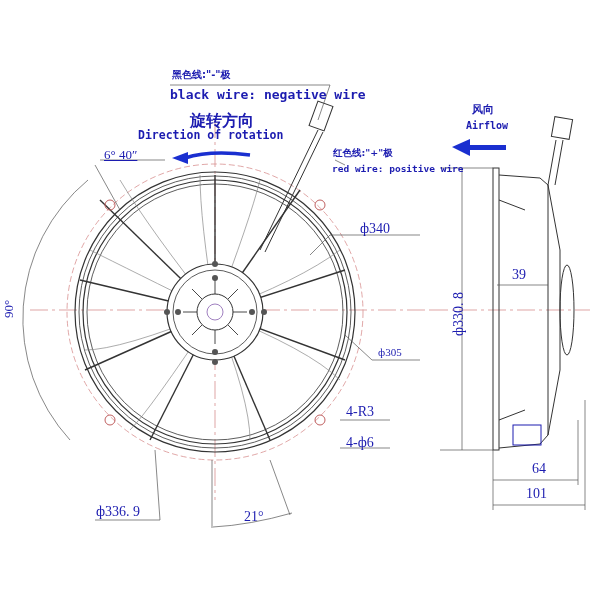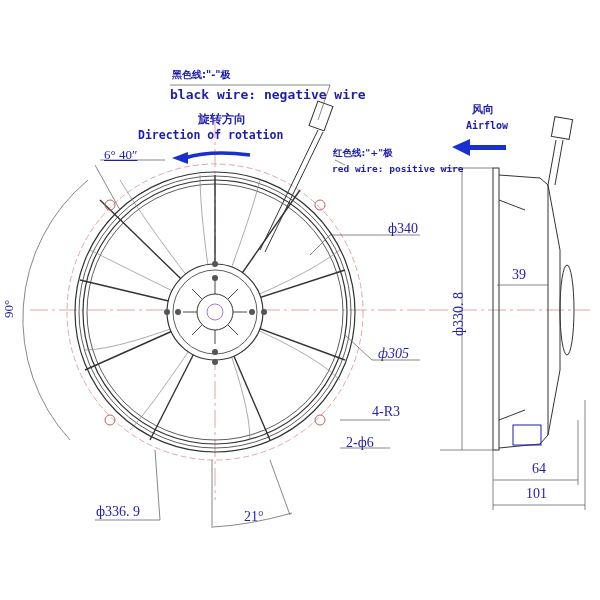--- a/index.html
+++ b/index.html
@@ -141,31 +141,31 @@
     <line x1="578" y1="420" x2="578" y2="485"></line>
     <line x1="585" y1="400" x2="585" y2="510"></line>
   </g>
 
   <rect x="468" y="145" width="38" height="5" fill="#1a2fd0"></rect>
   <polygon points="452,147 470,139 470,156" fill="#1a2fd0"></polygon>
 </svg>
 
 <div class="lbl cn" style="left:172px;top:70px;font-size:10px;">黑色线:"-"极</div>
 <div class="lbl mono" style="left:170px;top:88px;font-size:13px;">black wire: negative wire</div>
-<div class="lbl cn" style="left:198px;top:113px;font-size:12px;">旋转方向</div>
+<div class="lbl cn" style="left:190px;top:113px;font-size:16px;">旋转方向</div>
 <div class="lbl mono" style="left:138px;top:130px;font-size:11.5px;text-align:center;">Direction of rotation</div>
 <div class="lbl cn" style="left:333px;top:148px;font-size:9.5px;">红色线:"+"极</div>
 <div class="lbl mono" style="left:332px;top:164px;font-size:9.5px;text-align:right;">red wire: positive wire</div>
 <div class="lbl cn" style="left:472px;top:104px;font-size:11px;">风向</div>
 <div class="lbl mono" style="left:466px;top:121px;font-size:10px;">Airflow</div>
 
 <div class="lbl" style="left:104px;top:148px;font-size:13px;text-decoration:underline;">6° 40″</div>
 <div class="lbl" style="left:2px;top:318px;font-size:13px;transform:rotate(-90deg);transform-origin:left top;">90°</div>
-<div class="lbl" style="left:388px;top:222px;font-size:14px;">ф340</div>
-<div class="lbl" style="left:378px;top:347px;font-size:14px;font-style:italic;">ф305</div>
-<div class="lbl" style="left:346px;top:405px;font-size:14px;margin-left:26px;">4-R3</div>
-<div class="lbl" style="left:346px;top:436px;font-size:14px;">2-ф6</div>
+<div class="lbl" style="left:360px;top:222px;font-size:14px;">ф340</div>
+<div class="lbl" style="left:378px;top:347px;font-size:11px;">ф305</div>
+<div class="lbl" style="left:346px;top:405px;font-size:14px;">4-R3</div>
+<div class="lbl" style="left:346px;top:436px;font-size:14px;">4-ф6</div>
 <div class="lbl" style="left:96px;top:505px;font-size:14px;">ф336. 9</div>
 <div class="lbl" style="left:244px;top:510px;font-size:14px;">21°</div>
 <div class="lbl" style="left:452px;top:336px;font-size:14px;transform:rotate(-90deg);transform-origin:left top;">ф330. 8</div>
 <div class="lbl" style="left:512px;top:268px;font-size:14px;">39</div>
 <div class="lbl" style="left:532px;top:462px;font-size:14px;">64</div>
 <div class="lbl" style="left:526px;top:487px;font-size:14px;">101</div>
 
 </body></html>

